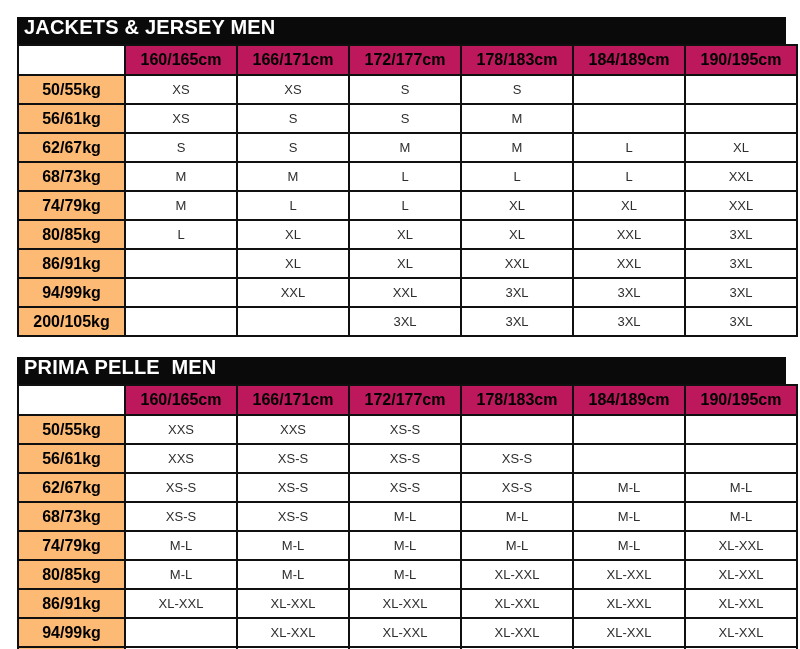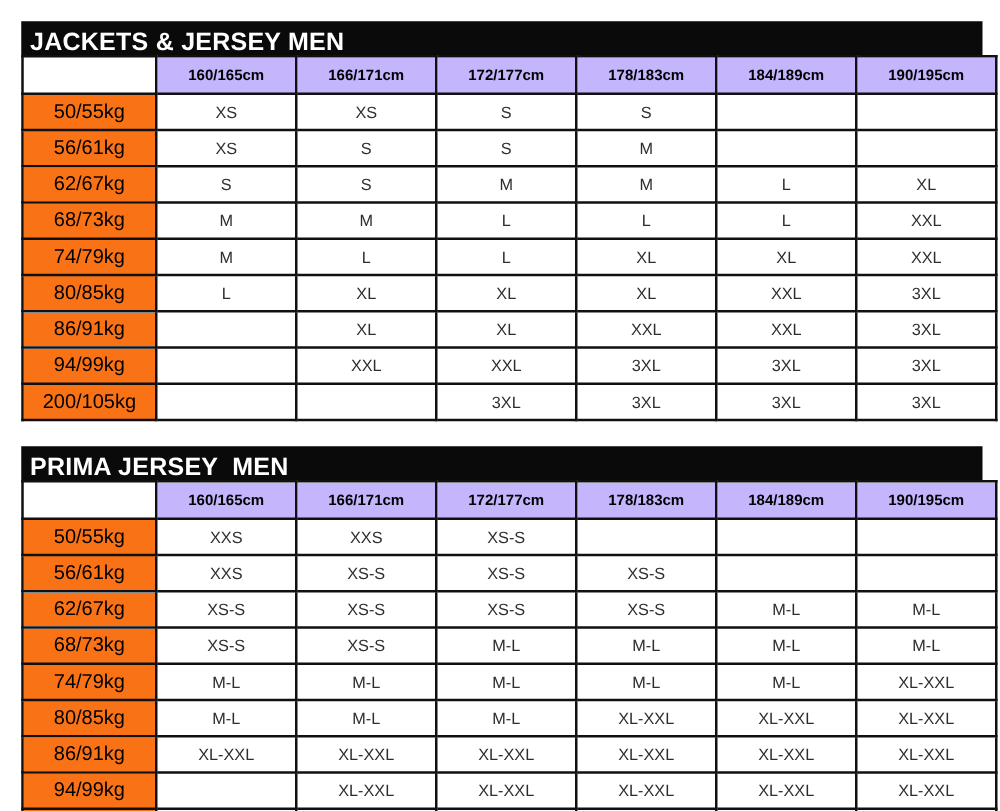--- a/index.html
+++ b/index.html
@@ -20,21 +20,21 @@
   .chart { width: 769px; }
   .chart + .chart { margin-top: 20px; }
 
   .title-bar {
     box-sizing: border-box;
     width: 769px;
     height: 27px;
     background: #0a0a0a;
     color: #ffffff;
     display: flex;
-    align-items: flex-end;
+    align-items: flex-start;
     padding-left: 7px;
   }
   .title {
     font-weight: bold;
     font-size: 20px;
     letter-spacing: 0.2px;
     white-space: pre;
     line-height: 1;
   }
 
@@ -51,30 +51,30 @@
     overflow: hidden;
   }
   th.corner {
     border: none;
     background: #ffffff;
     width: 105px;
   }
   th.col-head {
     width: 110px;
     height: 28px;
-    background: #c4b5fd;
+    background: #be185d;
     color: #000000;
     font-weight: bold;
-    font-size: 12px;
+    font-size: 16px;
   }
   th.row-head {
     height: 27px;
-    background: #f97316;
+    background: #fdba74;
     color: #000000;
-    font-weight: normal;
+    font-weight: bold;
     font-size: 16px;
   }
   td.cell {
     height: 27px;
     background: #ffffff;
     color: #2e2e2e;
     font-weight: normal;
     font-size: 13px;
   }
 </style>
@@ -180,21 +180,21 @@
               <td class="cell">3XL</td>
               <td class="cell">3XL</td>
               <td class="cell">3XL</td>
             </tr>
           </tbody>
     </table>
   </section>
 
   <section class="chart">
     <div class="title-bar">
-      <span class="title">PRIMA JERSEY  MEN</span>
+      <span class="title">PRIMA PELLE  MEN</span>
     </div>
     <table class="grid">
       <thead>
         <tr>
           <th class="corner"></th>
         <th class="col-head">160/165cm</th>
               <th class="col-head">166/171cm</th>
               <th class="col-head">172/177cm</th>
               <th class="col-head">178/183cm</th>
               <th class="col-head">184/189cm</th>

